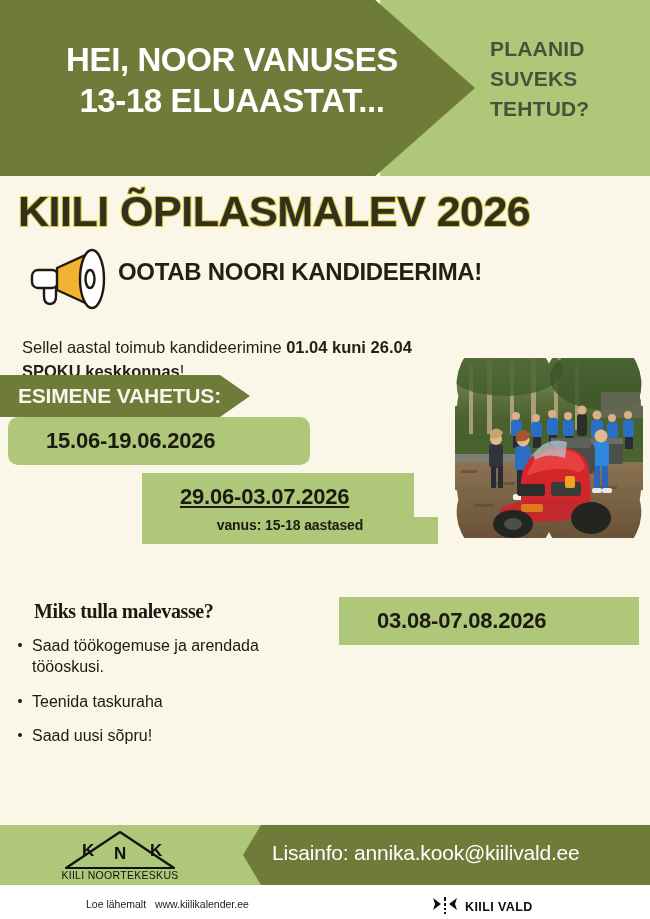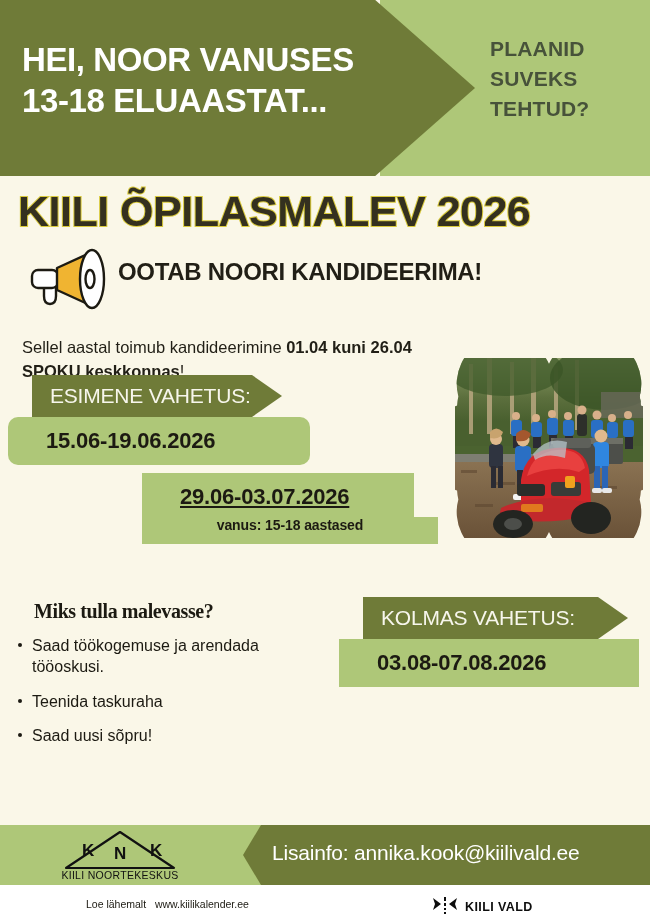--- a/index.html
+++ b/index.html
@@ -42,20 +42,21 @@
   .header-headline {
     position: absolute;
     left: 22px; top: 40px;
     width: 420px;
     color: #ffffff;
     font-size: 33px;
     font-weight: bold;
     line-height: 1.23;
     letter-spacing: -0.4px;
     text-transform: uppercase;
+    text-align: center;
   }
   .header-headline .l2 { display: block; }
   .header-sub {
     position: absolute;
     left: 490px; top: 34px;
     width: 150px;
     color: #47523a;
     font-size: 21px;
     font-weight: bold;
     line-height: 1.42;
@@ -114,27 +115,26 @@
     width: 188px; height: 180px;
   }
 
   
   .shift { position: absolute; }
   .shift-label {
     position: relative;
     background: #6f7b38;
     color: #f7f6ec;
     font-size: 21px;
-    font-weight: normal;
+    font-weight: bold;
     letter-spacing: -0.2px;
     text-transform: uppercase;
     padding: 9px 46px 9px 18px;
     clip-path: polygon(0 0, calc(100% - 30px) 0, 100% 50%, calc(100% - 30px) 100%, 0 100%);
     white-space: nowrap;
-    margin-left: 32px;
   }
   .shift-date {
     background: #aec778;
     color: #1c1a12;
     font-size: 22px;
     font-weight: bold;
     letter-spacing: -0.2px;
     padding: 11px 22px 11px 38px;
     white-space: nowrap;
   }
@@ -457,21 +457,20 @@
   </div>
 
   <div class="why-title">Miks tulla malevasse?</div>
   <ul class="why-list">
     <li>Saad töökogemuse ja arendada tööoskusi.</li>
     <li>Teenida taskuraha</li>
     <li>Saad uusi sõpru!</li>
   </ul>
 
   <div class="shift" id="shift3">
-    <div class="shift-label">KOLMAS VAHETUS:</div>
     <div class="shift-date">03.08-07.08.2026</div>
   </div>
 
   <div class="footer-light"></div>
   <div class="footer-dark"></div>
 
   <div class="knk-logo">
     <svg viewBox="0 0 128 54" width="128" height="54" aria-hidden="true">
       <path d="M10 40 L64 4 L118 40 Z" fill="none" stroke="#111111" stroke-width="2.2" stroke-linejoin="round"></path>
       <text x="26" y="28" font-family="Liberation Sans, sans-serif" font-size="17" font-weight="bold" fill="#111111">K</text>

